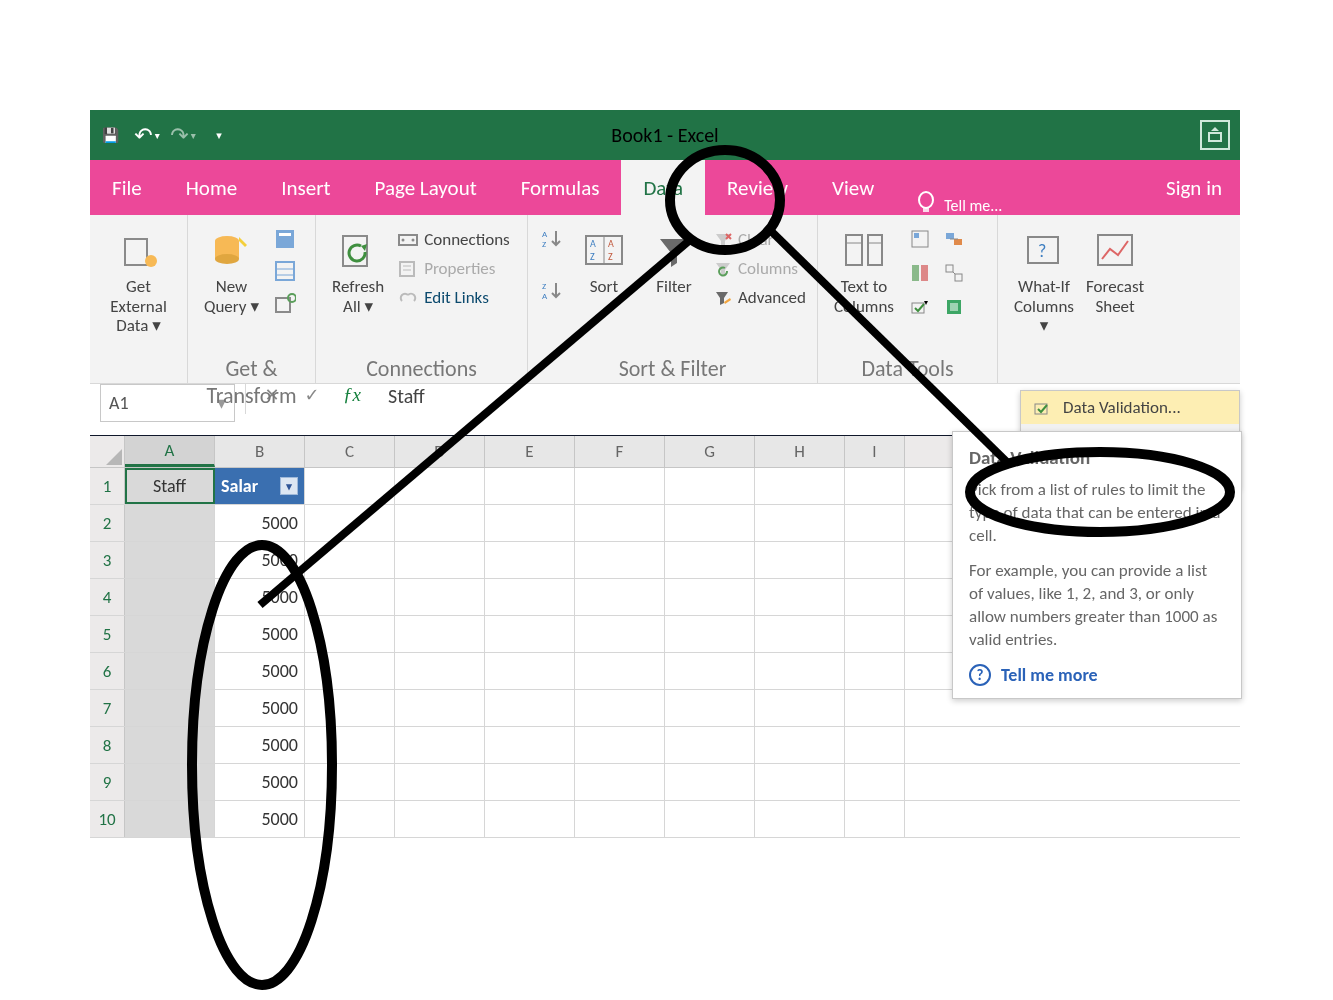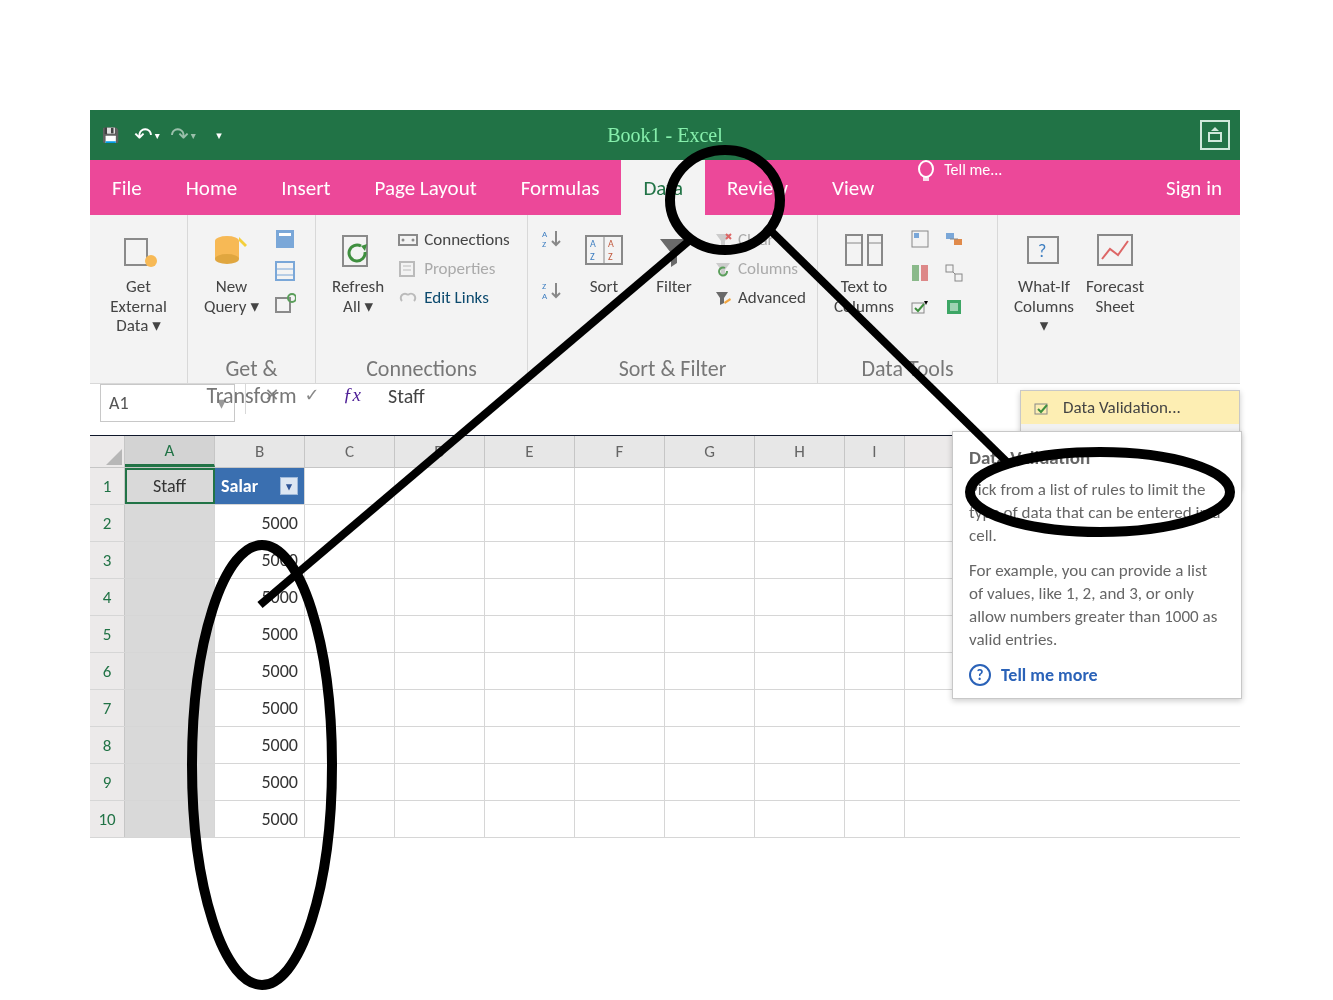--- a/index.html
+++ b/index.html
@@ -4,28 +4,28 @@
   <style>
     * { box-sizing: border-box; margin: 0; padding: 0; font-family: "Segoe UI", Calibri, sans-serif; }
     body { background: #fff; }
     .stage { position: relative; width: 1333px; height: 1000px; background: #fff; overflow: hidden; }
     .app-window { position: absolute; left: 90px; top: 110px; width: 1150px; background: #fff; }
 
     
     .titlebar { height: 50px; background: #217346; display: flex; align-items: center; position: relative; }
     .qat { display: flex; align-items: center; gap: 6px; padding-left: 6px; }
     .qat .icon { width: 30px; height: 30px; display:flex; align-items:center; justify-content:center; color:#fff; font-size:14px; }
-    .titlebar .title { position:absolute; left:50%; transform:translateX(-50%); color:#86efac; font-size:20px;font-family:Liberation Serif, serif; }
+    .titlebar .title { position:absolute; left:50%; transform:translateX(-50%); color:#000000; font-size:20px; }
     .titlebar .right { position:absolute; right:10px; color:#fff; width:30px; height:30px; display:flex; align-items:center; justify-content:center; border:2px solid #cfe8da; }
 
     
     .tabsbar { height: 55px; background: #ec4899; display:flex; align-items:stretch; color:#fff; position:relative; }
     .tab { padding: 0 22px; display:flex; align-items:center; font-size:21px; cursor:pointer; }
     .tab.active { background: #f3f3f3; color:#217346; }
-    .tell-me { display:flex; align-items:flex-start; gap:8px; padding-left:20px; }
+    .tell-me { display:flex; align-items:flex-end; gap:8px; padding-left:20px; }
     .tell-me .bulb { width:20px; }
     .signin { position:absolute; right:18px; top:0; height:55px; display:flex; align-items:center; font-size:21px; }
 
     
     .ribbon { background: #f3f3f3; border-bottom:1px solid #d8d8d8; position:relative; }
     .ribbon-groups { display:flex; }
     .rgroup { border-right:1px solid #d8d8d8; padding: 6px 10px 0 10px; }
     .rgroup .icons { height: 130px; display:flex; align-items:flex-start; }
     .rgroup .cap { text-align:center; color:#777; font-size:22px; padding:4px 0 6px; height:32px; }
     .bigbtn { display:flex; flex-direction:column; align-items:center; justify-content:flex-start; padding:4px 6px; cursor:pointer; font-size:17px; color:#444; line-height:1.15; text-align:center; }
@@ -33,21 +33,21 @@
     .smbtn { display:flex; align-items:center; gap:6px; color:#444; font-size:17px; padding:2px 0; cursor:pointer; }
     .col { display:flex; flex-direction:column; gap:4px; }
     .icongrid { display:grid; grid-template-columns:28px 28px; grid-auto-rows:28px; gap:6px; margin-left:6px; }
     .chip { width:28px; height:28px; display:flex;align-items:center;justify-content:center; }
 
     
     .fbar { height:52px; display:flex; align-items:flex-start; border-bottom:1px solid #0f172a; }
     .namebox { width:135px; height:38px; border:1px solid #c8c8c8; margin:0 4px 0 10px; display:flex; align-items:center; justify-content:space-between; padding:0 8px; color:#555; font-size:18px; }
     .fbar .sep { width:1px; height:30px; background:#d8d8d8; margin:0 6px; }
     .fbar .fxbtn { width:40px; text-align:center; color:#888; font-size:18px; cursor:pointer; }
-    .fbar .fx { font-style:italic; font-family:"Cambria Math",serif; color:#4c1d95; font-size:19px; width:40px; text-align:center; }
+    .fbar .fx { font-style:italic; font-family:"Cambria Math",serif; color:#15803d; font-size:19px; width:40px; text-align:center; }
     .fbar input { flex:1; border:none; outline:none; font-size:20px; padding:0 16px; color:#444; }
 
     
     .gridwrap { position:relative; }
     .colhdr { display:flex; background:#eceaea; border-bottom:1px solid #c6c6c6; height:32px; }
     .selall { width:35px; border-right:1px solid #c6c6c6; position:relative; }
     .selall::after { content:""; position:absolute; right:2px; bottom:2px; width:0; height:0; border-right:16px solid #b7b7b7; border-top:16px solid transparent; }
     .ch { width:90px; border-right:1px solid #c6c6c6; display:flex; align-items:center; justify-content:center; color:#666; font-size:17px; cursor:pointer; background:#e7e7e7; }
     .ch.sel { background:#d3d3d3; color:#217346; border-bottom:3px solid #217346; }
     .rowhdr { width:35px; border-right:1px solid #c6c6c6; background:#eceaea; color:#666; display:flex; align-items:center; justify-content:center; font-size:17px; }

